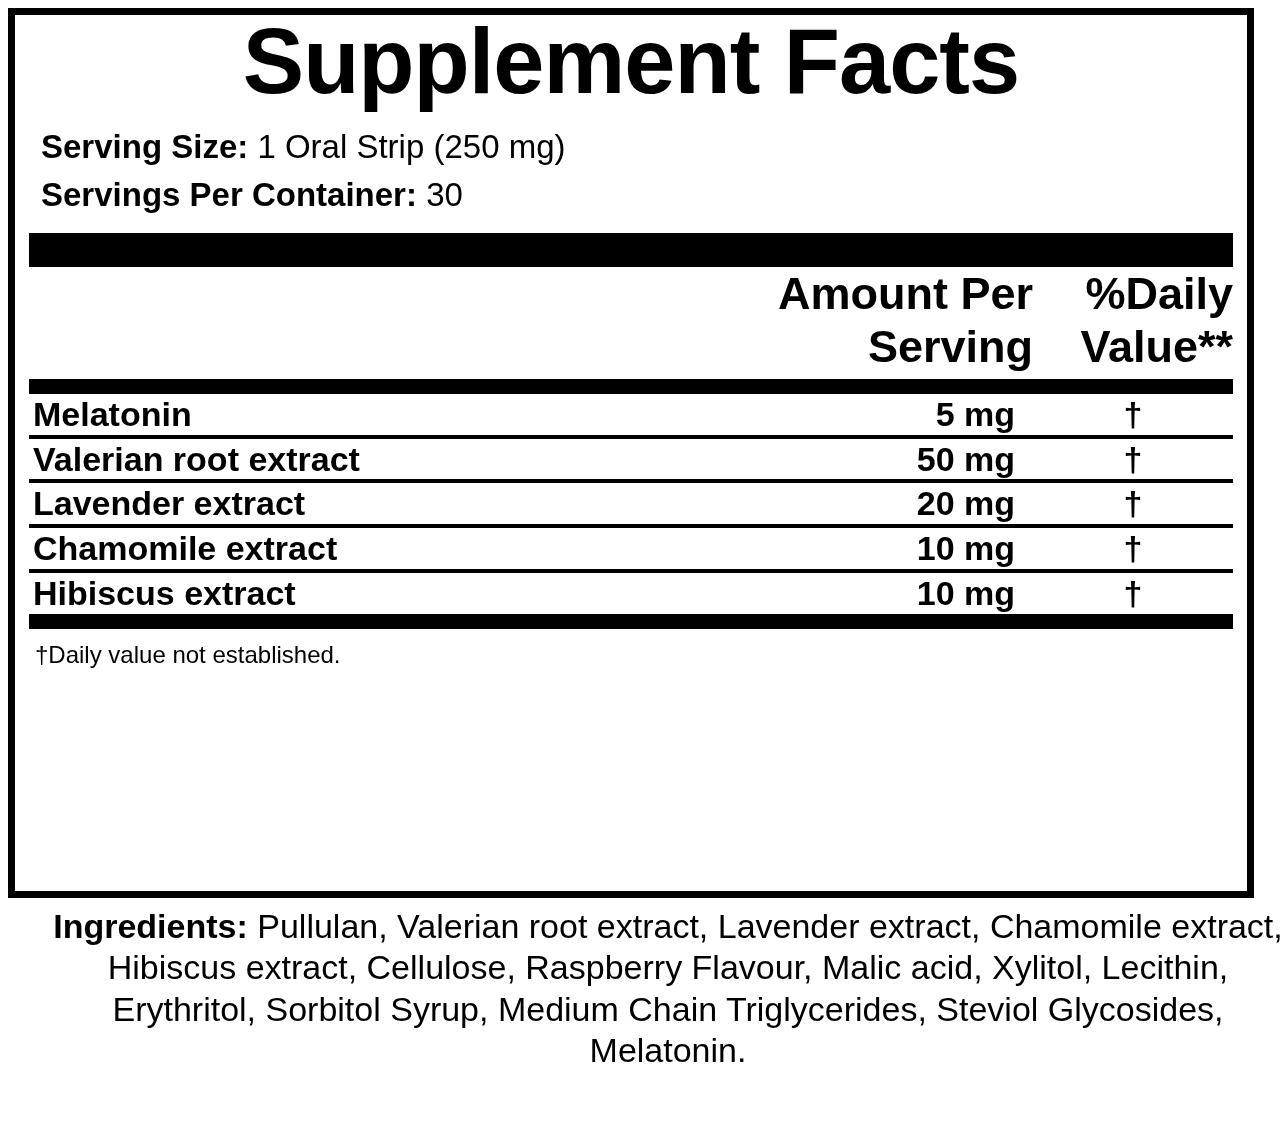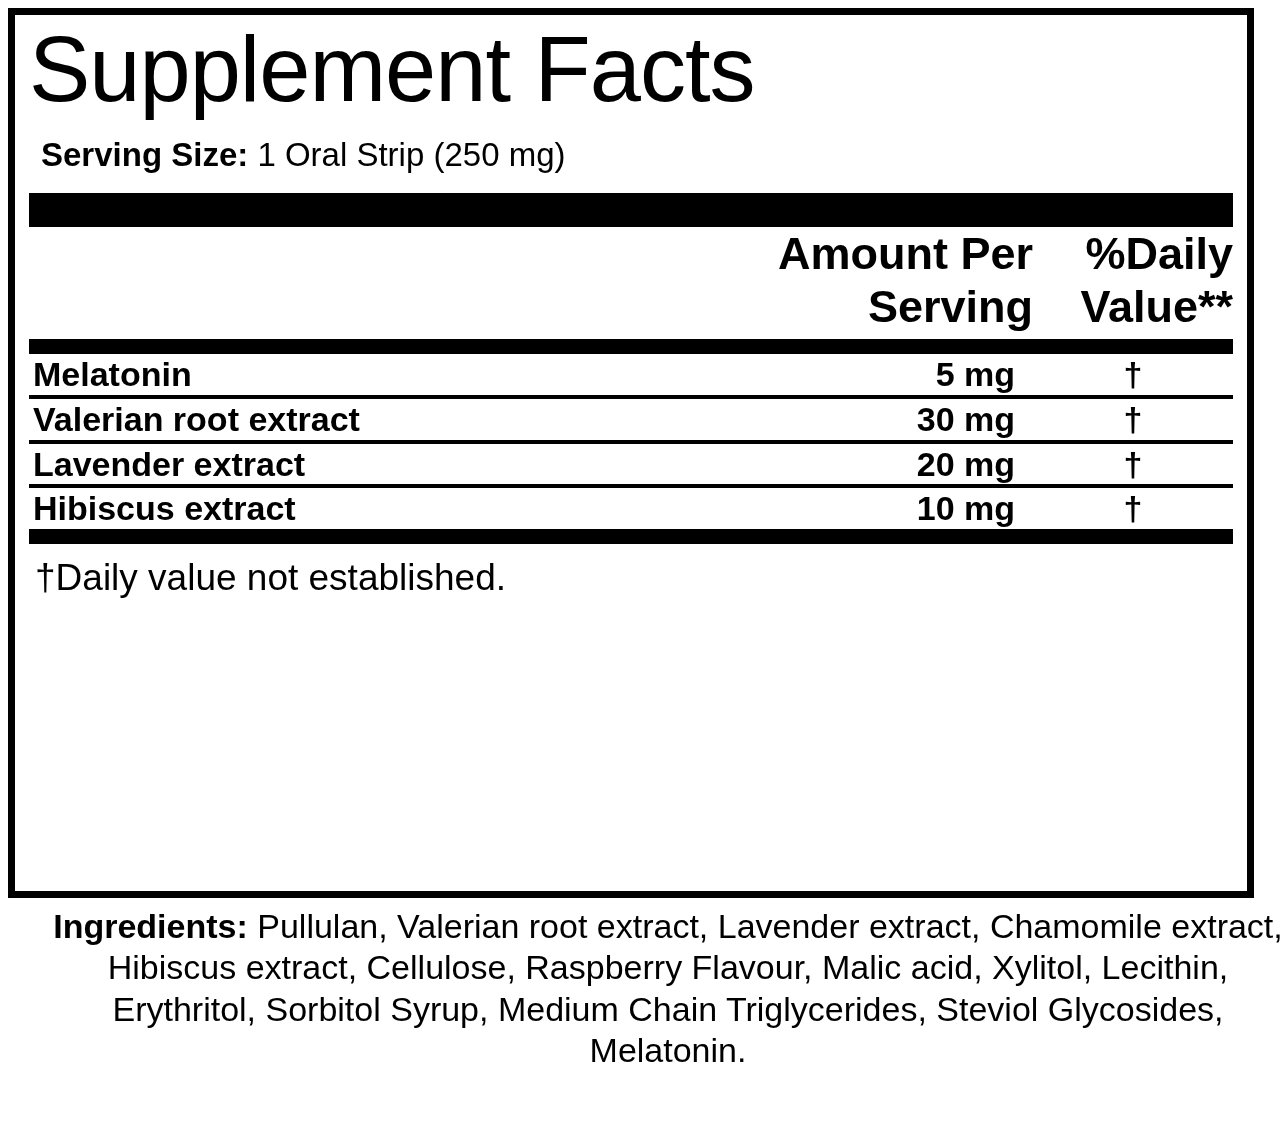--- a/index.html
+++ b/index.html
@@ -25,24 +25,25 @@
     left: 8px;
     top: 8px;
     width: 1246px;
     height: 890px;
     border: 7px solid #000;
     box-sizing: border-box;
     padding: 0 14px;
   }
   .title {
     font-size: 92px;
-    font-weight: normal;
+    font-weight: bold;
     line-height: 1.0;
     letter-spacing: -1px;
-    margin-top: 8px;
+    text-align: center;
+    margin-top: 0;
     white-space: nowrap;
   }
   .serving-block {
     margin-top: 16px;
     padding-left: 12px;
     font-size: 33px;
     line-height: 1.45;
   }
   .serving-block b {
     font-weight: bold;
@@ -103,21 +104,21 @@
     width: 300px;
     padding-right: 18px !important;
   }
   .nutrient-dv {
     text-align: center;
     width: 200px;
   }
   .footnotes {
     padding-left: 6px;
     margin-top: 10px;
-    font-size: 37px;
+    font-size: 24px;
     line-height: 1.32;
   }
   .ingredients {
     position: absolute;
     left: 0px;
     top: 906px;
     width: 1280px;
     text-align: center;
     font-size: 34px;
     line-height: 1.22;
@@ -135,20 +136,24 @@
 <div class="page">
 
   <div class="panel">
 
     <div class="title">Supplement Facts</div>
 
     <div class="serving-block">
       <div>
         <b>Serving Size:</b>
         <span>1 Oral Strip (250 mg)</span>
+      </div>
+      <div>
+        <b>Servings Per Container:</b>
+        <span>30</span>
       </div>
     </div>
 
     <div class="bar-thick"></div>
 
     <table class="facts">
       <tbody>
           <tr class="hdr-row">
         <td></td>
         <td class="hdr-amount">
@@ -167,26 +172,31 @@
 
     <table class="facts">
       <tbody>
           <tr class="nutrient-row">
         <td class="nutrient-name">Melatonin</td>
         <td class="nutrient-amount">5 mg</td>
         <td class="nutrient-dv">†</td>
       </tr>
       <tr class="nutrient-row">
         <td class="nutrient-name">Valerian root extract</td>
-        <td class="nutrient-amount">30 mg</td>
+        <td class="nutrient-amount">50 mg</td>
         <td class="nutrient-dv">†</td>
       </tr>
       <tr class="nutrient-row">
         <td class="nutrient-name">Lavender extract</td>
         <td class="nutrient-amount">20 mg</td>
+        <td class="nutrient-dv">†</td>
+      </tr>
+      <tr class="nutrient-row">
+        <td class="nutrient-name">Chamomile extract</td>
+        <td class="nutrient-amount">10 mg</td>
         <td class="nutrient-dv">†</td>
       </tr>
       <tr class="nutrient-row">
         <td class="nutrient-name">Hibiscus extract</td>
         <td class="nutrient-amount">10 mg</td>
         <td class="nutrient-dv">†</td>
       </tr>
     </tbody>
       </table>
 

